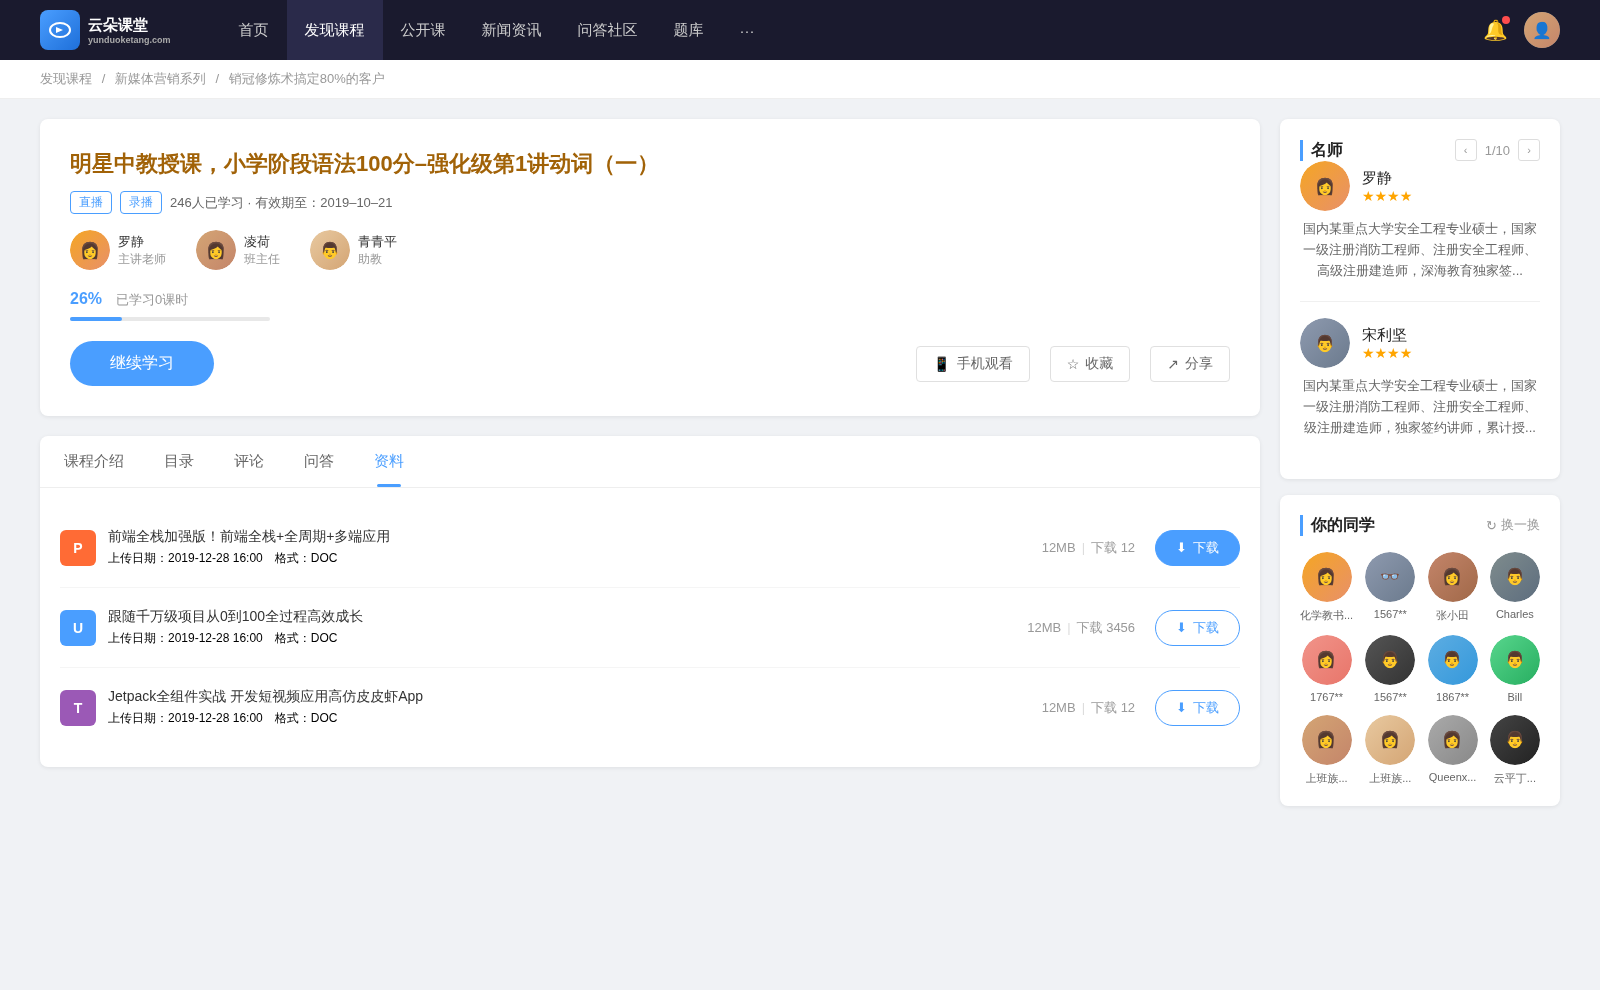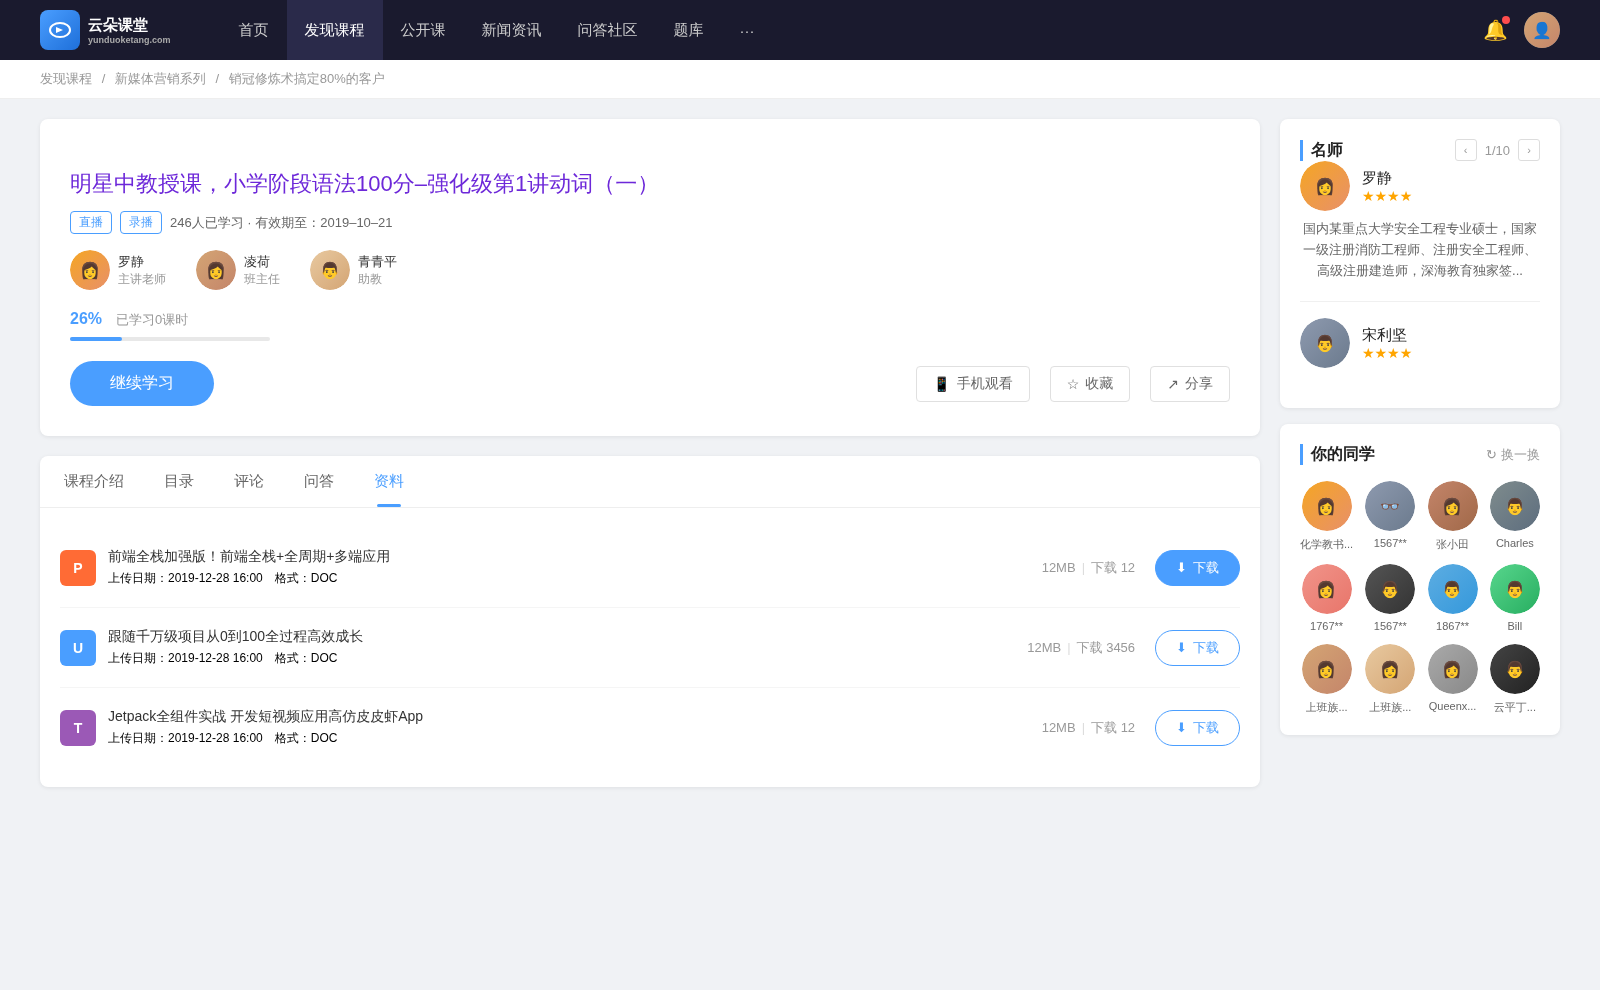--- a/index.html
+++ b/index.html
@@ -27,21 +27,21 @@
     .breadcrumb .sep { margin: 0 6px; }
 
     
     .main-layout { display: flex; gap: 20px; padding: 20px 40px; max-width: 1600px; }
 
     
     .content-left { flex: 1; min-width: 0; }
 
     
     .course-card { background: #fff; border-radius: 8px; padding: 30px; margin-bottom: 20px; box-shadow: 0 1px 4px rgba(0,0,0,0.08); }
-    .course-title { font-size: 22px; font-weight: normal; color: #6d28d9; margin-bottom: 12px; margin-top: 20px; }
+    .course-title { font-size: 22px; font-weight: bold; color: #a16207; margin-bottom: 12px; }
     .course-badges { display: flex; align-items: center; gap: 8px; margin-bottom: 16px; }
     .badge { padding: 2px 8px; border-radius: 4px; font-size: 12px; border: 1px solid; }
     .badge-live { color: #4a9eff; border-color: #4a9eff; }
     .badge-record { color: #4a9eff; border-color: #4a9eff; }
     .course-meta { color: #666; font-size: 13px; }
     .teachers { display: flex; gap: 30px; margin: 16px 0 20px; }
     .teacher-item { display: flex; align-items: center; gap: 8px; }
     .teacher-avatar { width: 40px; height: 40px; border-radius: 50%; overflow: hidden; }
     .teacher-info { font-size: 13px; }
     .teacher-name { color: #333; font-weight: 500; }
@@ -334,20 +334,21 @@
       <div class="sidebar-teacher">
         <div class="sidebar-teacher-top">
           <div class="sidebar-teacher-avatar">
             <div class="avatar-circle av-gray">👨</div>
           </div>
           <div>
             <div class="sidebar-teacher-name">宋利坚</div>
             <div class="stars">★★★★</div>
           </div>
         </div>
+        <div class="sidebar-teacher-desc">国内某重点大学安全工程专业硕士，国家一级注册消防工程师、注册安全工程师、级注册建造师，独家签约讲师，累计授...</div>
       </div>
     </div>
 
     <div class="sidebar-card">
       <div class="students-header">
         <div class="sidebar-card-title">你的同学</div>
         <div class="refresh-btn">
           <span>↻</span>
           <span>换一换</span>
         </div>

